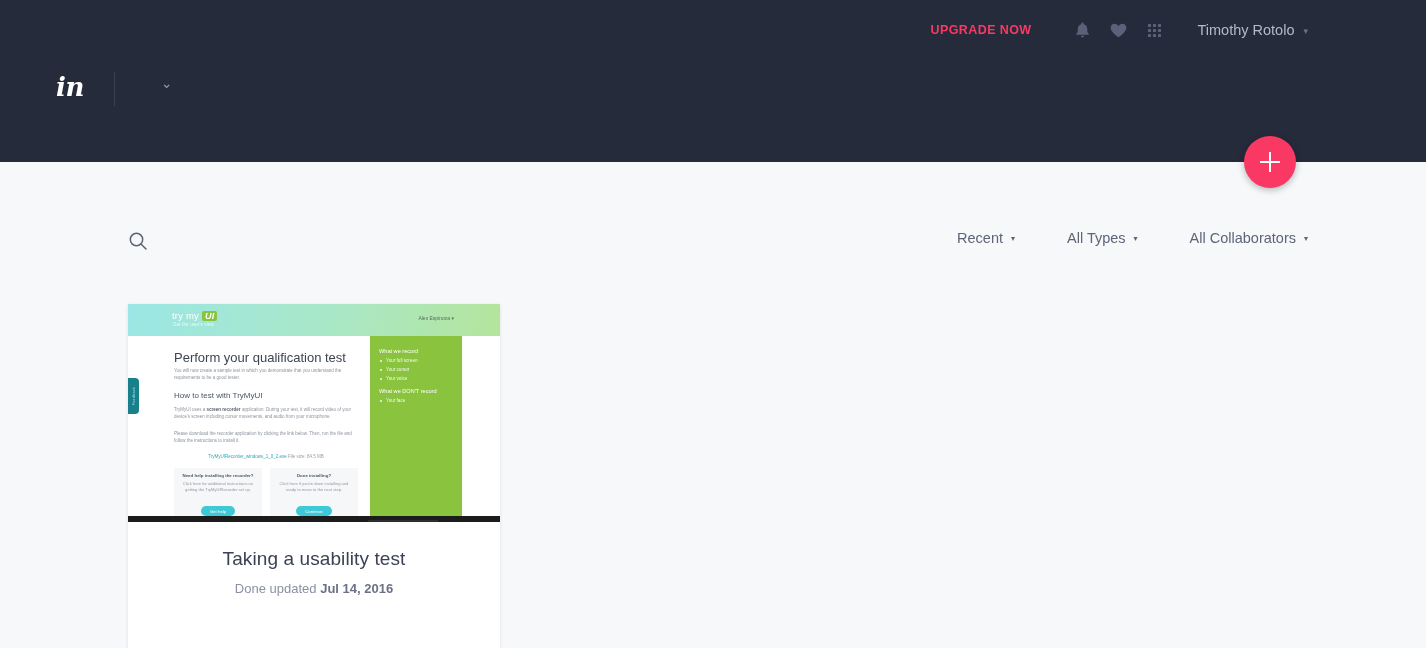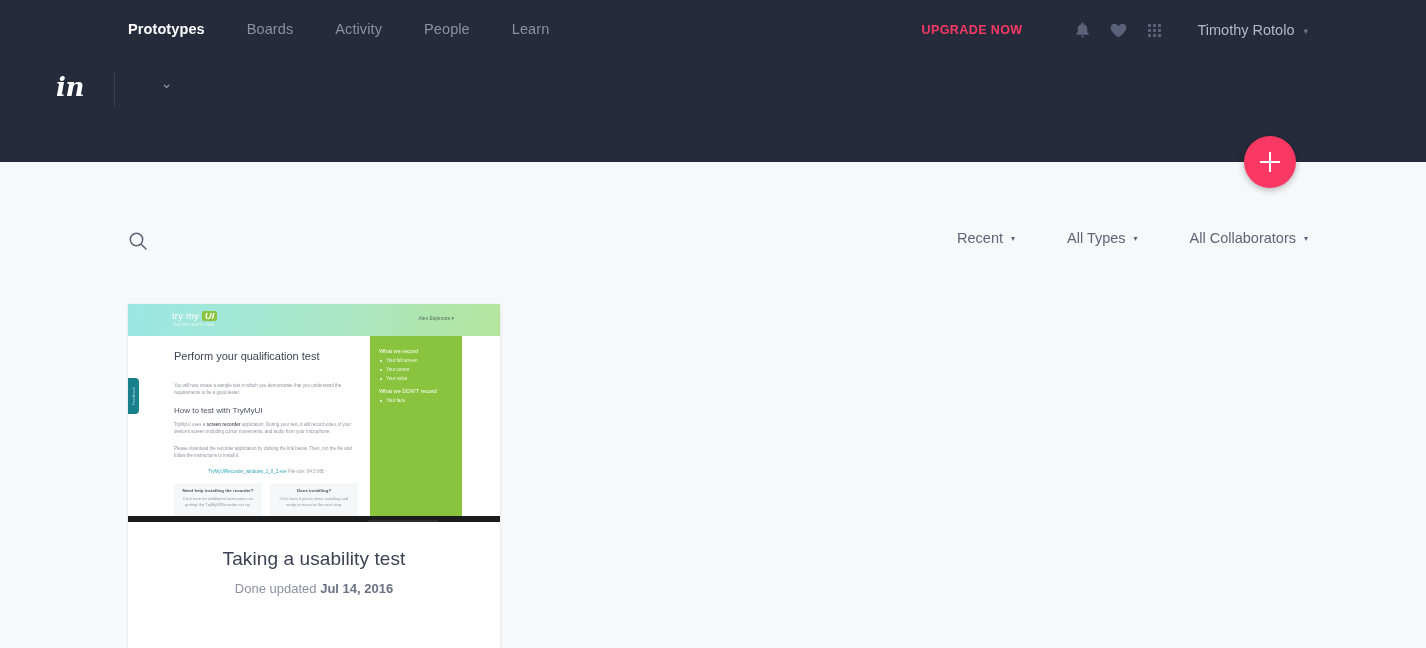--- a/index.html
+++ b/index.html
@@ -55,21 +55,21 @@
     top: 16px;
     display: flex;
     align-items: center;
   }
 
   .upgrade-now {
     color: #f93963;
     font-size: 12.5px;
     font-weight: bold;
     letter-spacing: .4px;
-    margin-right: 45px;
+    margin-right: 36px;
     text-decoration: none;
     white-space: nowrap;
   }
 
   .icon-btn {
     width: 30px;
     height: 28px;
     display: flex;
     align-items: center;
     justify-content: center;
@@ -307,23 +307,23 @@
     writing-mode: vertical-rl;
     transform: rotate(180deg);
     letter-spacing: .3px;
   }
 
   .t-left {
     width: 242px;
     padding: 14px 12px 0 46px;
   }
   .t-h1 {
-    font-size: 11px;
+    font-size: 13px;
     color: #3c4552;
-    margin-bottom: 20px;
+    margin-bottom: 2px;
     font-weight: normal;
   }
   .t-p {
     font-size: 4.5px;
     color: #8d949e;
     line-height: 1.65;
     margin-bottom: 9px;
   }
   .t-h2 {
     font-size: 8px;
@@ -436,27 +436,20 @@
     color: #6b7287;
     font-weight: bold;
   }
 </style>
 </head>
 <body>
 
 <div class="header">
 
   <div class="topnav">
-    <nav class="nav-links">
-      <a class="nav-link active" href="#">Prototypes</a>
-      <a class="nav-link" href="#">Boards</a>
-      <a class="nav-link" href="#">Activity</a>
-      <a class="nav-link" href="#">People</a>
-      <a class="nav-link" href="#">Learn</a>
-    </nav>
 
     <div class="top-right">
       <a class="upgrade-now" href="#">UPGRADE NOW</a>
 
       <div class="icon-btn">
         <svg width="15" height="17" viewBox="0 0 15 17" fill="currentColor">
           <path d="M7.5 0.6c-.6 0-1.1.5-1.1 1.1v.5C4.2 2.7 2.7 4.6 2.7 6.9v3.2L1.2 12.1c-.2.3 0 .7.4.7h11.8c.4 0 .6-.4.4-.7l-1.5-2v-3.2c0-2.3-1.5-4.2-3.7-4.7v-.5c0-.6-.5-1.1-1.1-1.1z"></path>
           <path d="M5.9 13.8c.1 1 .8 1.7 1.6 1.7s1.5-.7 1.6-1.7H5.9z"></path>
         </svg>
       </div>

